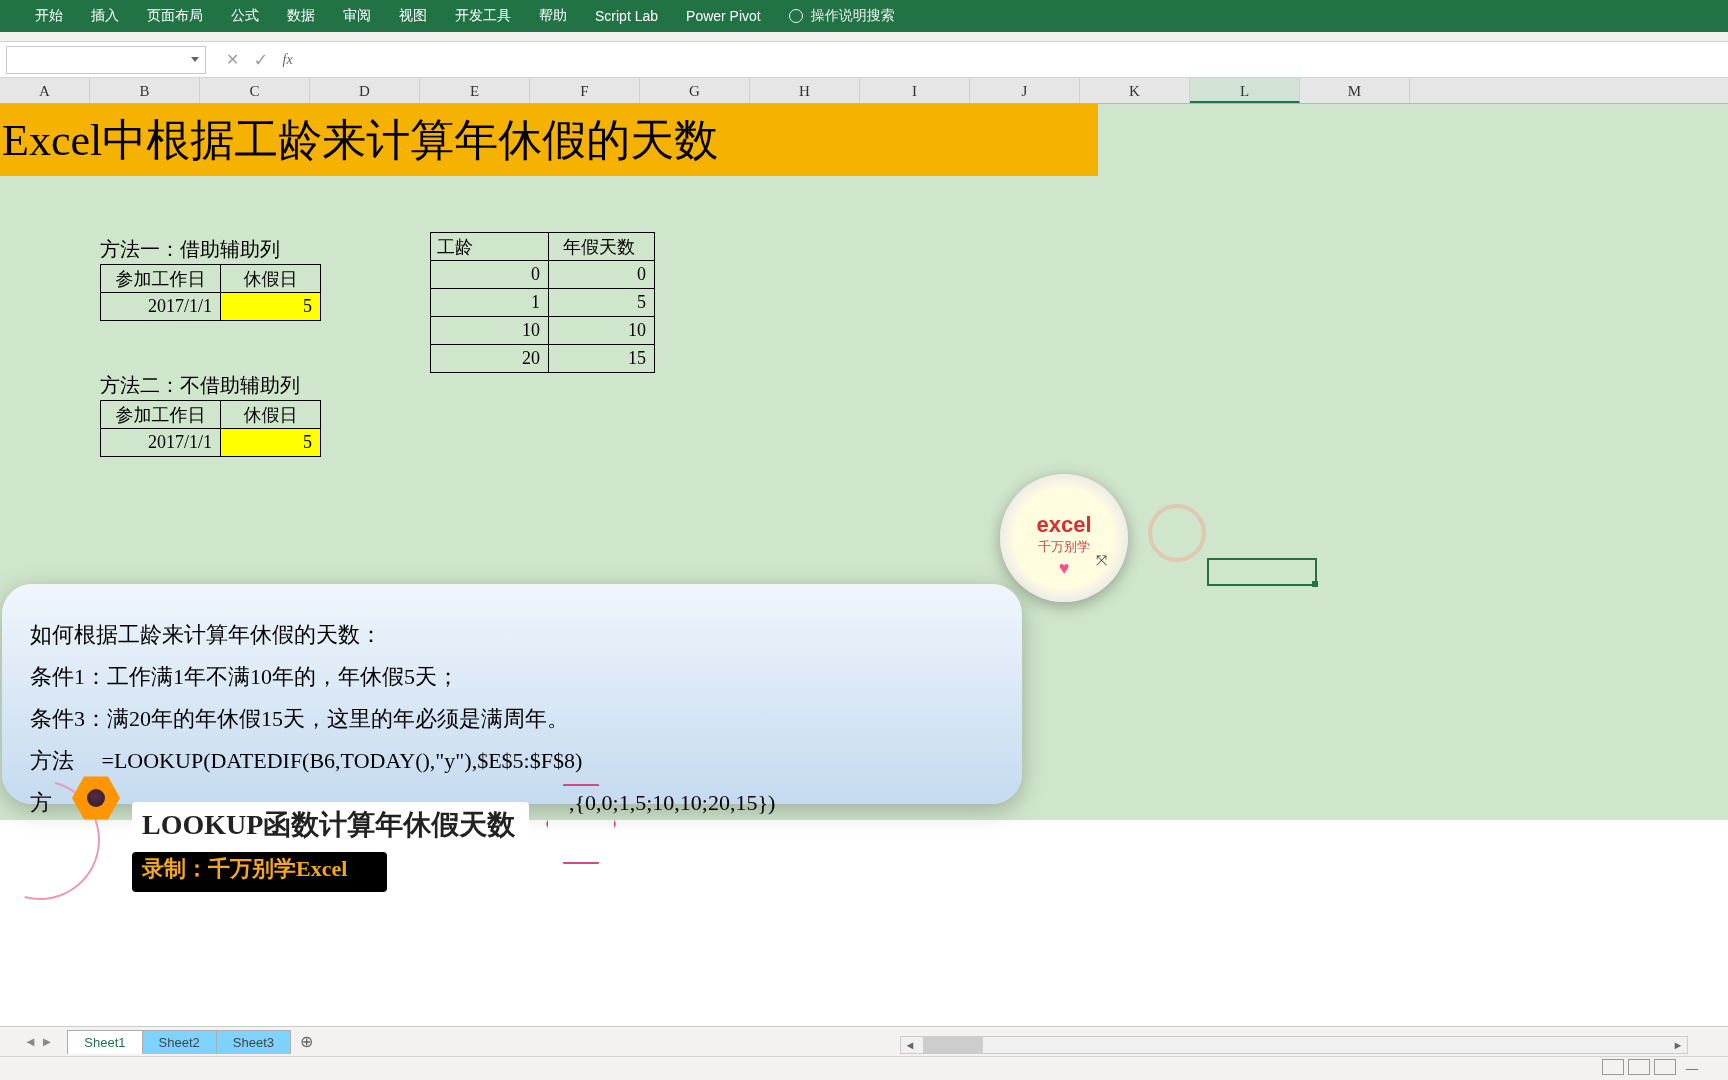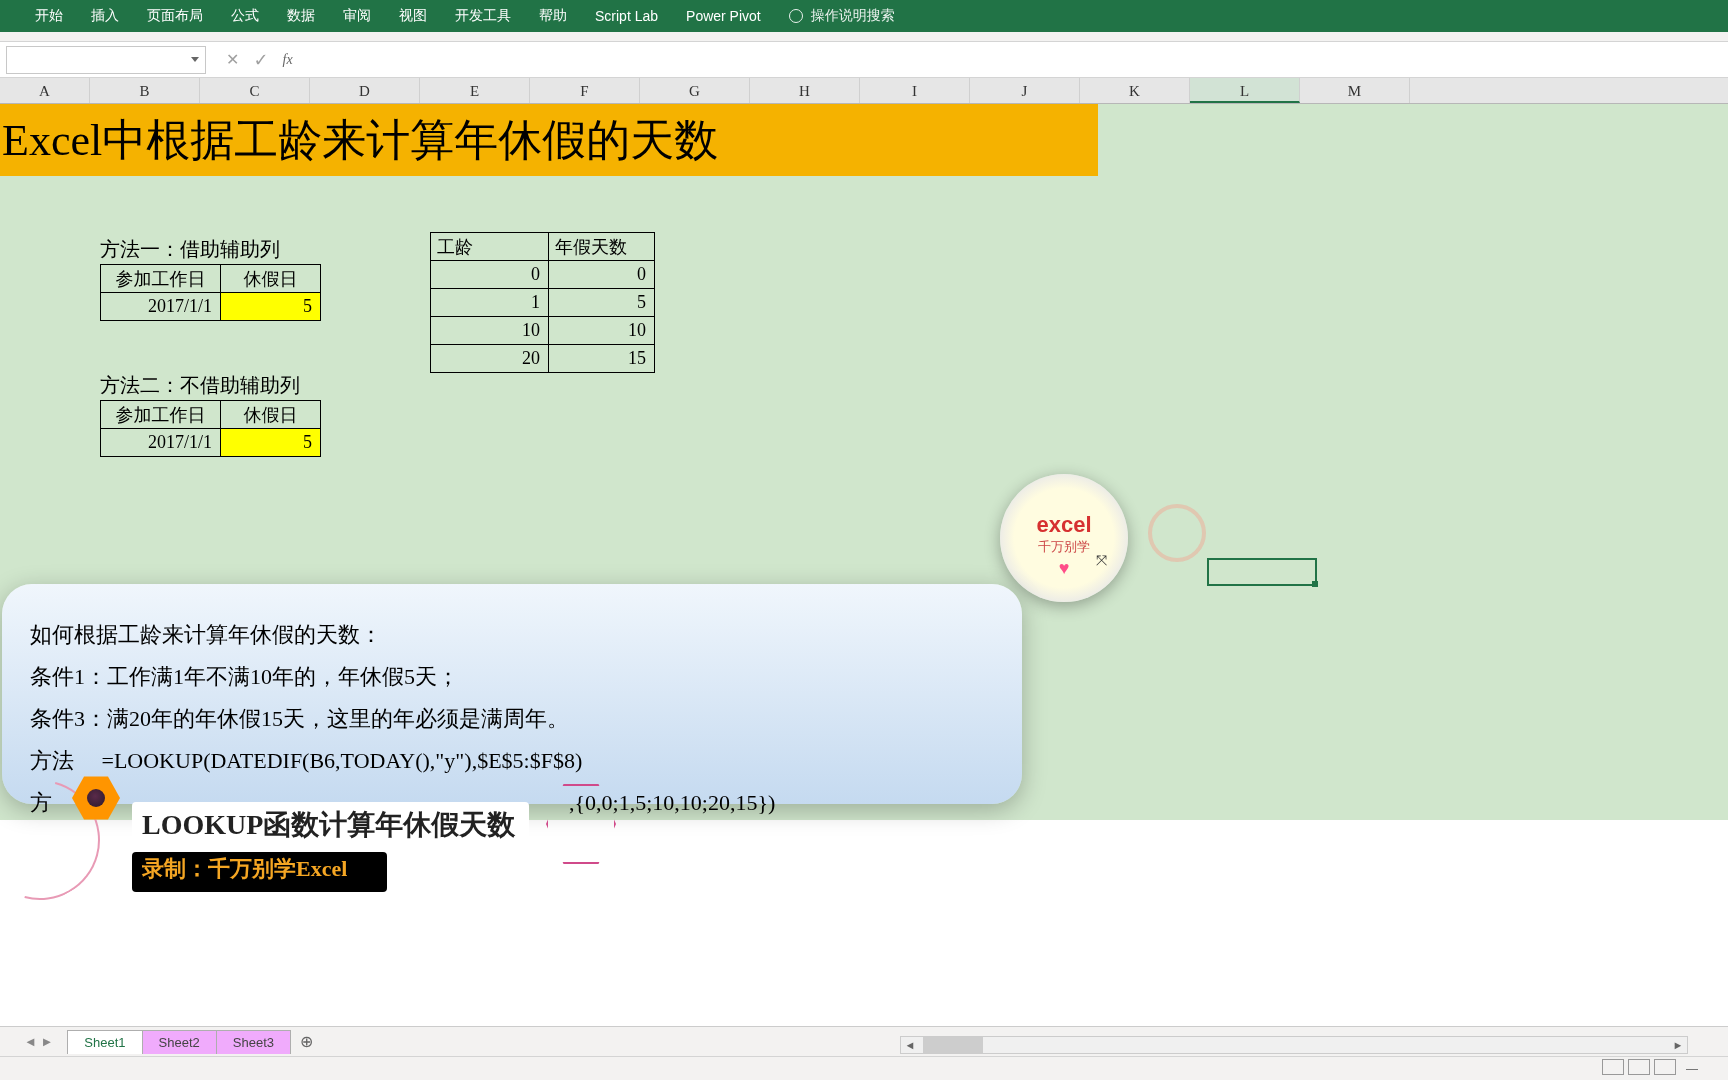--- a/index.html
+++ b/index.html
@@ -36,21 +36,21 @@
 .sel-cell::after { content:""; position:absolute; right:-3px; bottom:-3px; width:6px; height:6px; background:#217346; }
 .hex-badge { position:absolute; left:72px; top:670px; width:48px; height:48px; background:#ff9500; clip-path:polygon(25% 5%,75% 5%,100% 50%,75% 95%,25% 95%,0 50%); display:flex; align-items:center; justify-content:center; }
 .hex-badge::after { content:""; width:18px; height:18px; background:radial-gradient(circle at 45% 40%,#5a2a4a,#2a1a2a); border-radius:50%; }
 .hex-outline { position:absolute; left:546px; top:680px; width:70px; height:80px; border:2px solid #d04a8a; clip-path:polygon(25% 0,75% 0,100% 50%,75% 100%,25% 100%,0 50%); background:transparent; }
 .overlay-title { position:absolute; left:132px; top:698px; background:#fff; padding:4px 14px 10px 10px; font-size:28px; font-family:"Microsoft YaHei"; font-weight:bold; color:#222; border-radius:4px; }
 .overlay-sub { position:absolute; left:132px; top:748px; background:#000000; padding:2px 40px 8px 10px; font-size:22px; font-family:"Microsoft YaHei"; font-weight:bold; color:#f5a623; border-radius:4px; }
 .pink-arc { position:absolute; left:-20px; top:676px; width:120px; height:120px; border:2px solid #e89ab5; border-radius:50%; border-top-color:transparent; border-left-color:transparent; transform:rotate(-30deg); }
 .sheets { position:absolute; bottom:24px; left:0; right:0; height:30px; background:#f3f2f1; border-top:1px solid #ccc; display:flex; align-items:center; padding-left:24px; font-size:13px; }
 .sheet-nav { display:flex; gap:10px; color:#888; margin-right:14px; }
 .tab { padding:4px 16px; border:1px solid #aeaeae; border-bottom:none; background:#fff; color:#217346; margin-right:-1px; cursor:pointer; }
-.tab.inactive { background:#f0abfc; color:#444; }
+.tab.inactive { background:#7dd3fc; color:#444; }
 .tab.add { background:transparent; border:none; color:#666; font-size:16px; padding:2px 10px; }
 .hscroll { position:absolute; right:40px; bottom:26px; left:900px; height:18px; background:#f0f0f0; border:1px solid #ccc; display:flex; }
 .hscroll .arr { width:18px; text-align:center; color:#666; font-size:11px; line-height:16px; }
 .hscroll .thumb { width:60px; background:#cdcdcd; margin-left:4px; }
 .status { position:absolute; bottom:0; left:0; right:0; height:24px; background:#f3f2f1; border-top:1px solid #d4d4d4; display:flex; align-items:center; justify-content:flex-end; padding-right:30px; gap:10px; color:#666; font-size:12px; }
 .view-btns span { display:inline-block; width:22px; height:16px; border:1px solid #999; margin-left:4px; }
 .cursor-ic { position:absolute; left:1096px; top:448px; font-size:14px; color:#333; }
 </style>
 </head>
 <body>
@@ -130,21 +130,21 @@
           <td>2017/1/1</td>
           <td class="yl">5</td>
         </tr>
   </tbody>
     </table>
 
   <table class="tbl" style="left:430px;top:128px">
     <tbody>
         <tr>
           <td class="hdr" style="width:118px;text-align:left;padding-left:6px">工龄</td>
-          <td class="hdr" style="width:106px;text-align:left;padding-left:6px">年假天数</td>
+          <td class="hdr" style="width:106px;text-align:left;padding-left:14px">年假天数</td>
         </tr>
     <tr>
           <td>0</td>
           <td>0</td>
         </tr>
     <tr>
           <td>1</td>
           <td>5</td>
         </tr>
     <tr>

